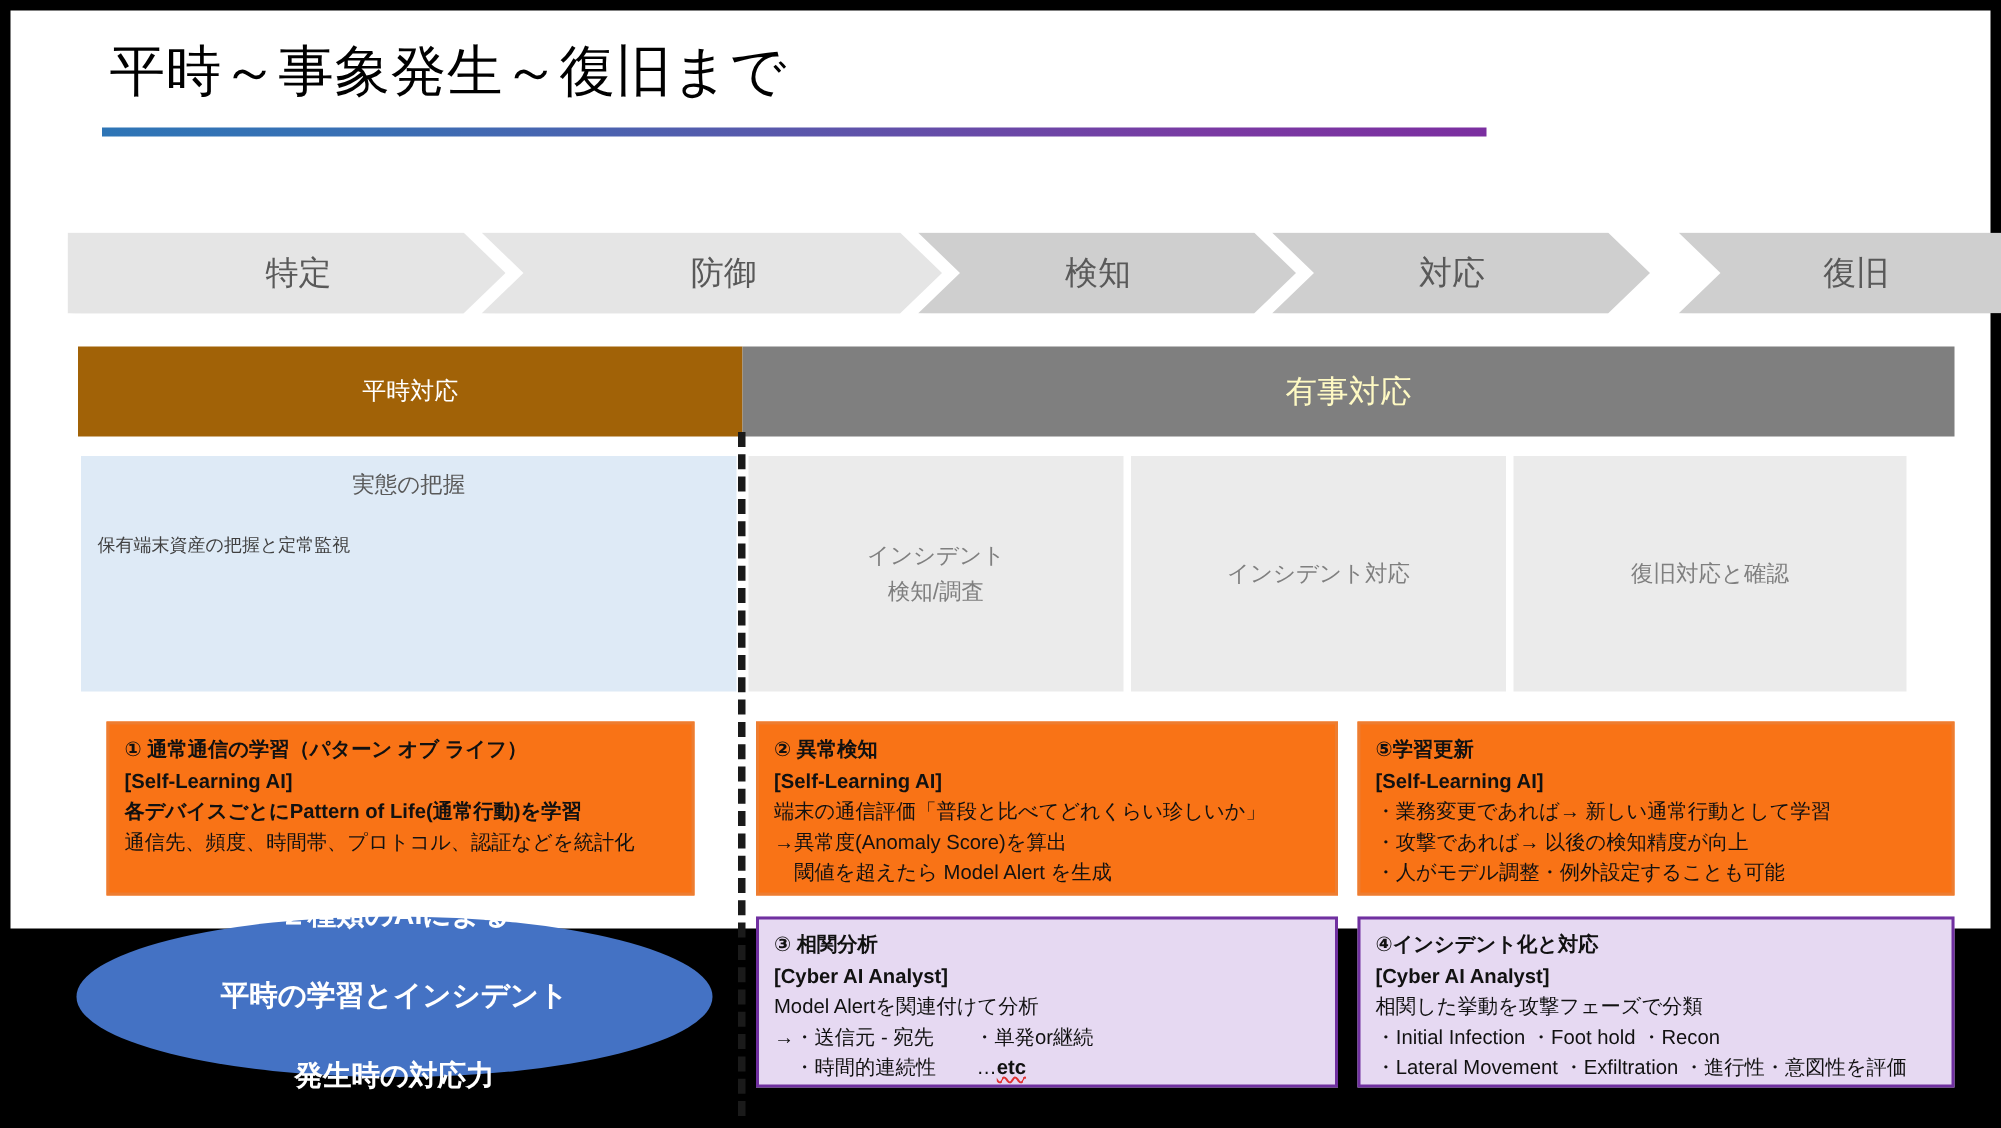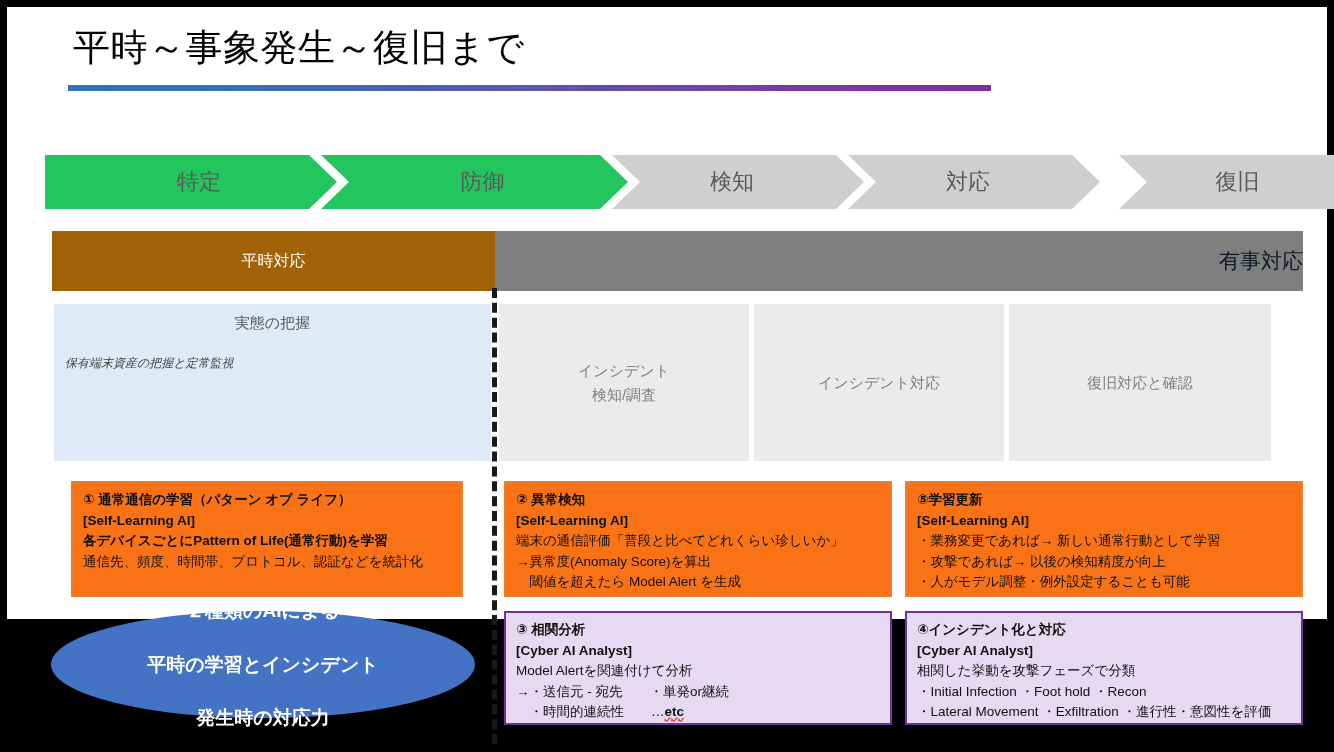--- a/index.html
+++ b/index.html
@@ -45,21 +45,21 @@
     font-size: 22px;
     color: #595959;
     filter: drop-shadow(2px 3px 3px rgba(0,0,0,0.30));
   }
   .chev.first {
     clip-path: polygon(0 0, calc(100% - 28px) 0, 100% 50%, calc(100% - 28px) 100%, 0 100%);
   }
   .chev.mid {
     clip-path: polygon(0 0, calc(100% - 28px) 0, 100% 50%, calc(100% - 28px) 100%, 0 100%, 28px 50%);
   }
-  .chev-blue { background: #22c55e; padding-left: 28px; }
+  .chev-blue { background: #e5e5e5; padding-left: 28px; }
   .chev-gray { background: #cfcfcf; }
   .chev-label { transform: translateX(-6px); }
 
   #c0 { left: 0px;    width: 292px; }
   #c1 { left: 276px;  width: 307px; }
   #c2 { left: 567px;  width: 252px; }
   #c3 { left: 803px;  width: 252px; }
   #c4 { left: 1074px; width: 249px; }
 
   
@@ -69,22 +69,22 @@
     width: 443px; height: 60px;
     background: #a16207;
     display: flex; align-items: center; justify-content: center;
     color: #ffffff; font-size: 16px;
   }
   #hdr-crisis {
     position: absolute;
     left: 488px; top: 224px;
     width: 808px; height: 60px;
     background: #7f7f7f;
-    display: flex; align-items: center; justify-content: flex-end;
-    color: #0f172a; font-size: 21px;
+    display: flex; align-items: center; justify-content: center;
+    color: #fef9c3; font-size: 21px;
   }
 
   
   #divider {
     position: absolute;
     left: 485px; top: 281px;
     width: 0; height: 456px;
     border-left: 5px dashed #1a1a1a;
   }
 
@@ -101,21 +101,20 @@
     margin-top: 10px;
     text-align: center;
     font-size: 15px;
     color: #595959;
   }
   #panel-normal .p-sub {
     margin-top: 22px;
     margin-left: 11px;
     font-size: 12px;
     color: #404040;
-    font-style: italic;
   }
   .panel-gray {
     background: #ebebeb;
     display: flex; align-items: center; justify-content: center;
     text-align: center;
     font-size: 15px;
     color: #7f7f7f;
     line-height: 1.55;
   }
   #panel-g1 { left: 492px; width: 250px; }

